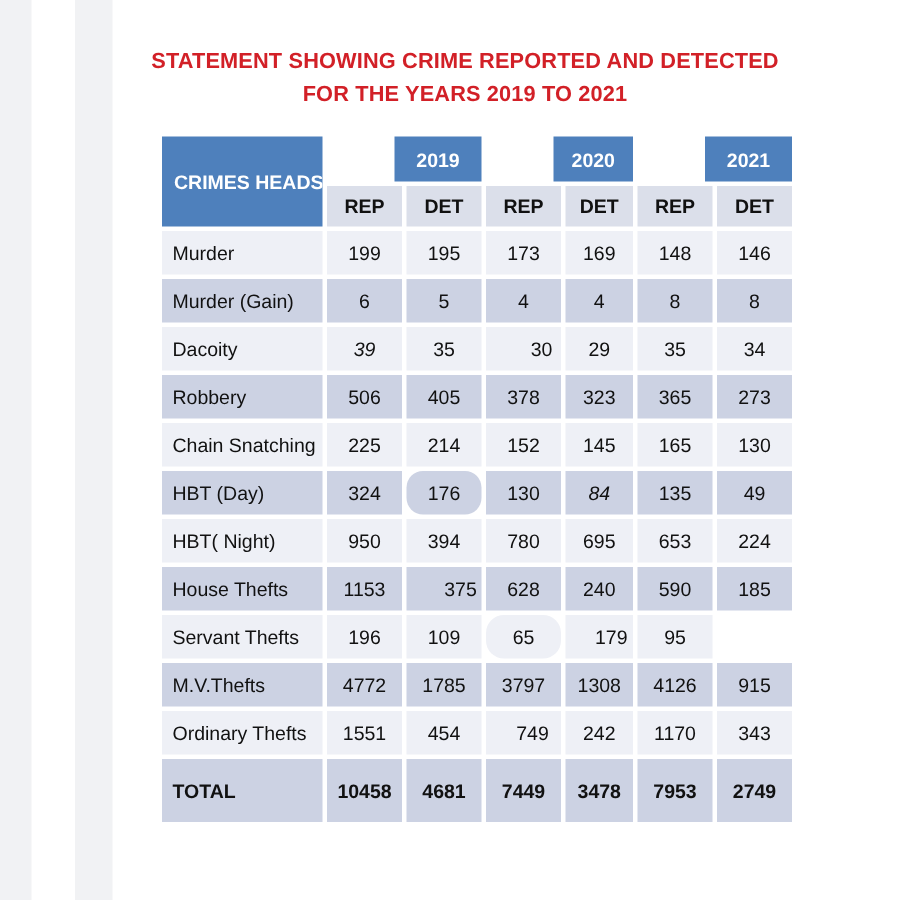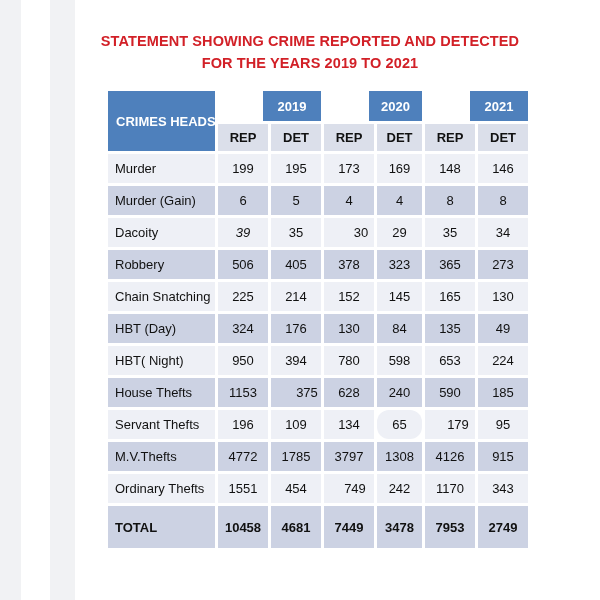--- a/index.html
+++ b/index.html
@@ -130,43 +130,42 @@
       <div class="cell num dark" style="grid-row: 6;">273</div>
       <div class="cell label light" style="grid-row: 7;">Chain Snatching</div>
       <div class="cell num light" style="grid-row: 7;">225</div>
       <div class="cell num light" style="grid-row: 7;">214</div>
       <div class="cell num light" style="grid-row: 7;">152</div>
       <div class="cell num light" style="grid-row: 7;">145</div>
       <div class="cell num light" style="grid-row: 7;">165</div>
       <div class="cell num light" style="grid-row: 7;">130</div>
       <div class="cell label dark" style="grid-row: 8;">HBT (Day)</div>
       <div class="cell num dark" style="grid-row: 8;">324</div>
-      <div class="cell num dark" style="grid-row: 8;">176</div>
+      <div class="cell num dark" style="grid-row: 8; border-radius: 11px;">176</div>
       <div class="cell num dark" style="grid-row: 8;">130</div>
-      <div class="cell num dark" style="grid-row: 8;">84</div>
+      <div class="cell num dark" style="grid-row: 8; font-style: italic;">84</div>
       <div class="cell num dark" style="grid-row: 8;">135</div>
       <div class="cell num dark" style="grid-row: 8;">49</div>
       <div class="cell label light" style="grid-row: 9;">HBT( Night)</div>
       <div class="cell num light" style="grid-row: 9;">950</div>
       <div class="cell num light" style="grid-row: 9;">394</div>
       <div class="cell num light" style="grid-row: 9;">780</div>
-      <div class="cell num light" style="grid-row: 9;">598</div>
+      <div class="cell num light" style="grid-row: 9;">695</div>
       <div class="cell num light" style="grid-row: 9;">653</div>
       <div class="cell num light" style="grid-row: 9;">224</div>
       <div class="cell label dark" style="grid-row: 10;">House Thefts</div>
       <div class="cell num dark" style="grid-row: 10;">1153</div>
       <div class="cell num dark" style="grid-row: 10; padding-left: 22px;">375</div>
       <div class="cell num dark" style="grid-row: 10;">628</div>
       <div class="cell num dark" style="grid-row: 10;">240</div>
       <div class="cell num dark" style="grid-row: 10;">590</div>
       <div class="cell num dark" style="grid-row: 10;">185</div>
       <div class="cell label light" style="grid-row: 11;">Servant Thefts</div>
       <div class="cell num light" style="grid-row: 11;">196</div>
       <div class="cell num light" style="grid-row: 11;">109</div>
-      <div class="cell num light" style="grid-row: 11;">134</div>
       <div class="cell num light" style="grid-row: 11; border-radius: 12px;">65</div>
       <div class="cell num light" style="grid-row: 11; padding-left: 16px;">179</div>
       <div class="cell num light" style="grid-row: 11;">95</div>
       <div class="cell label dark" style="grid-row: 12;">M.V.Thefts</div>
       <div class="cell num dark" style="grid-row: 12;">4772</div>
       <div class="cell num dark" style="grid-row: 12;">1785</div>
       <div class="cell num dark" style="grid-row: 12;">3797</div>
       <div class="cell num dark" style="grid-row: 12;">1308</div>
       <div class="cell num dark" style="grid-row: 12;">4126</div>
       <div class="cell num dark" style="grid-row: 12;">915</div>

